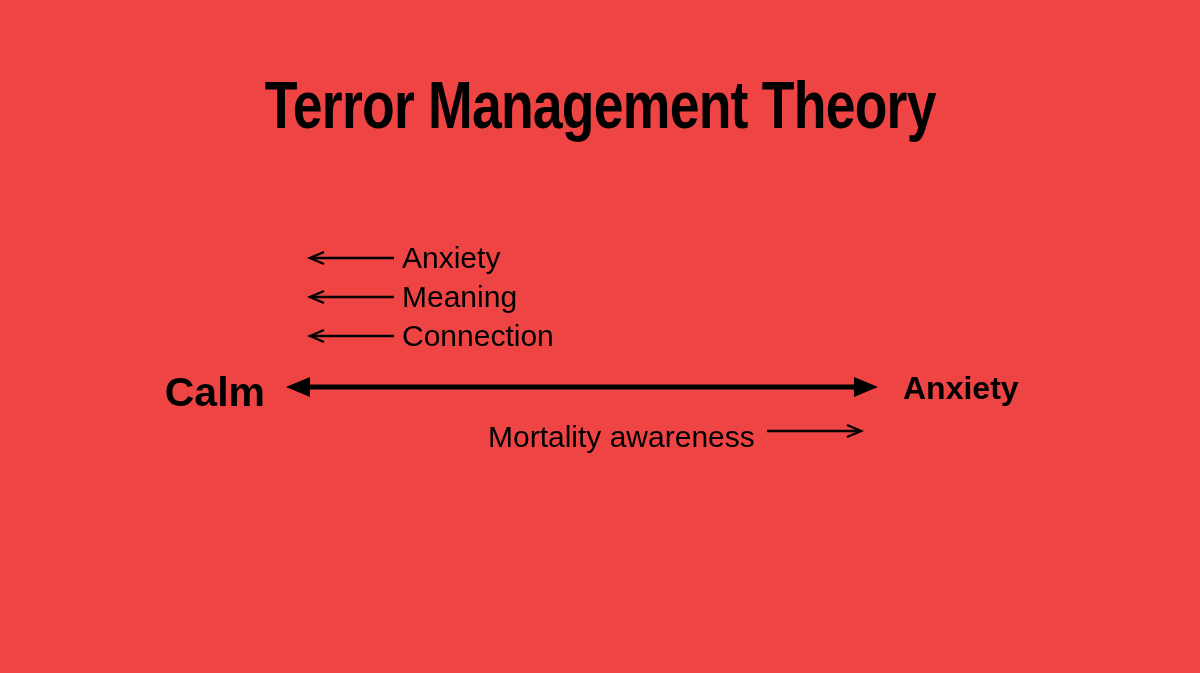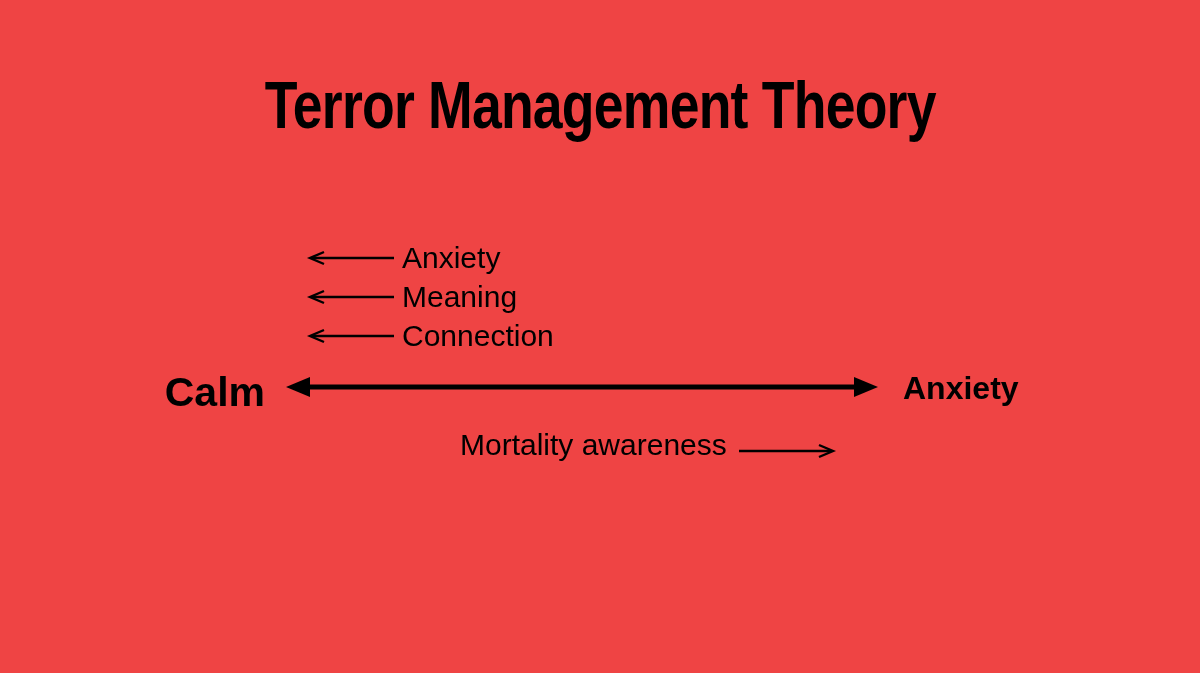--- a/index.html
+++ b/index.html
@@ -84,24 +84,24 @@
     position: absolute;
     top: 372px;
     left: 282px;
     display: block;
   }
 
   
   .driver-row {
     position: absolute;
     top: 422px;
-    left: 460px;
+    left: 488px;
     height: 38px;
     display: flex;
-    align-items: flex-end;
+    align-items: flex-start;
   }
   .driver-label {
     font-size: 30px;
     font-weight: normal;
     line-height: 1;
     white-space: nowrap;
   }
   .driver-row .arrow-svg {
     display: block;
     margin-left: 10px;

